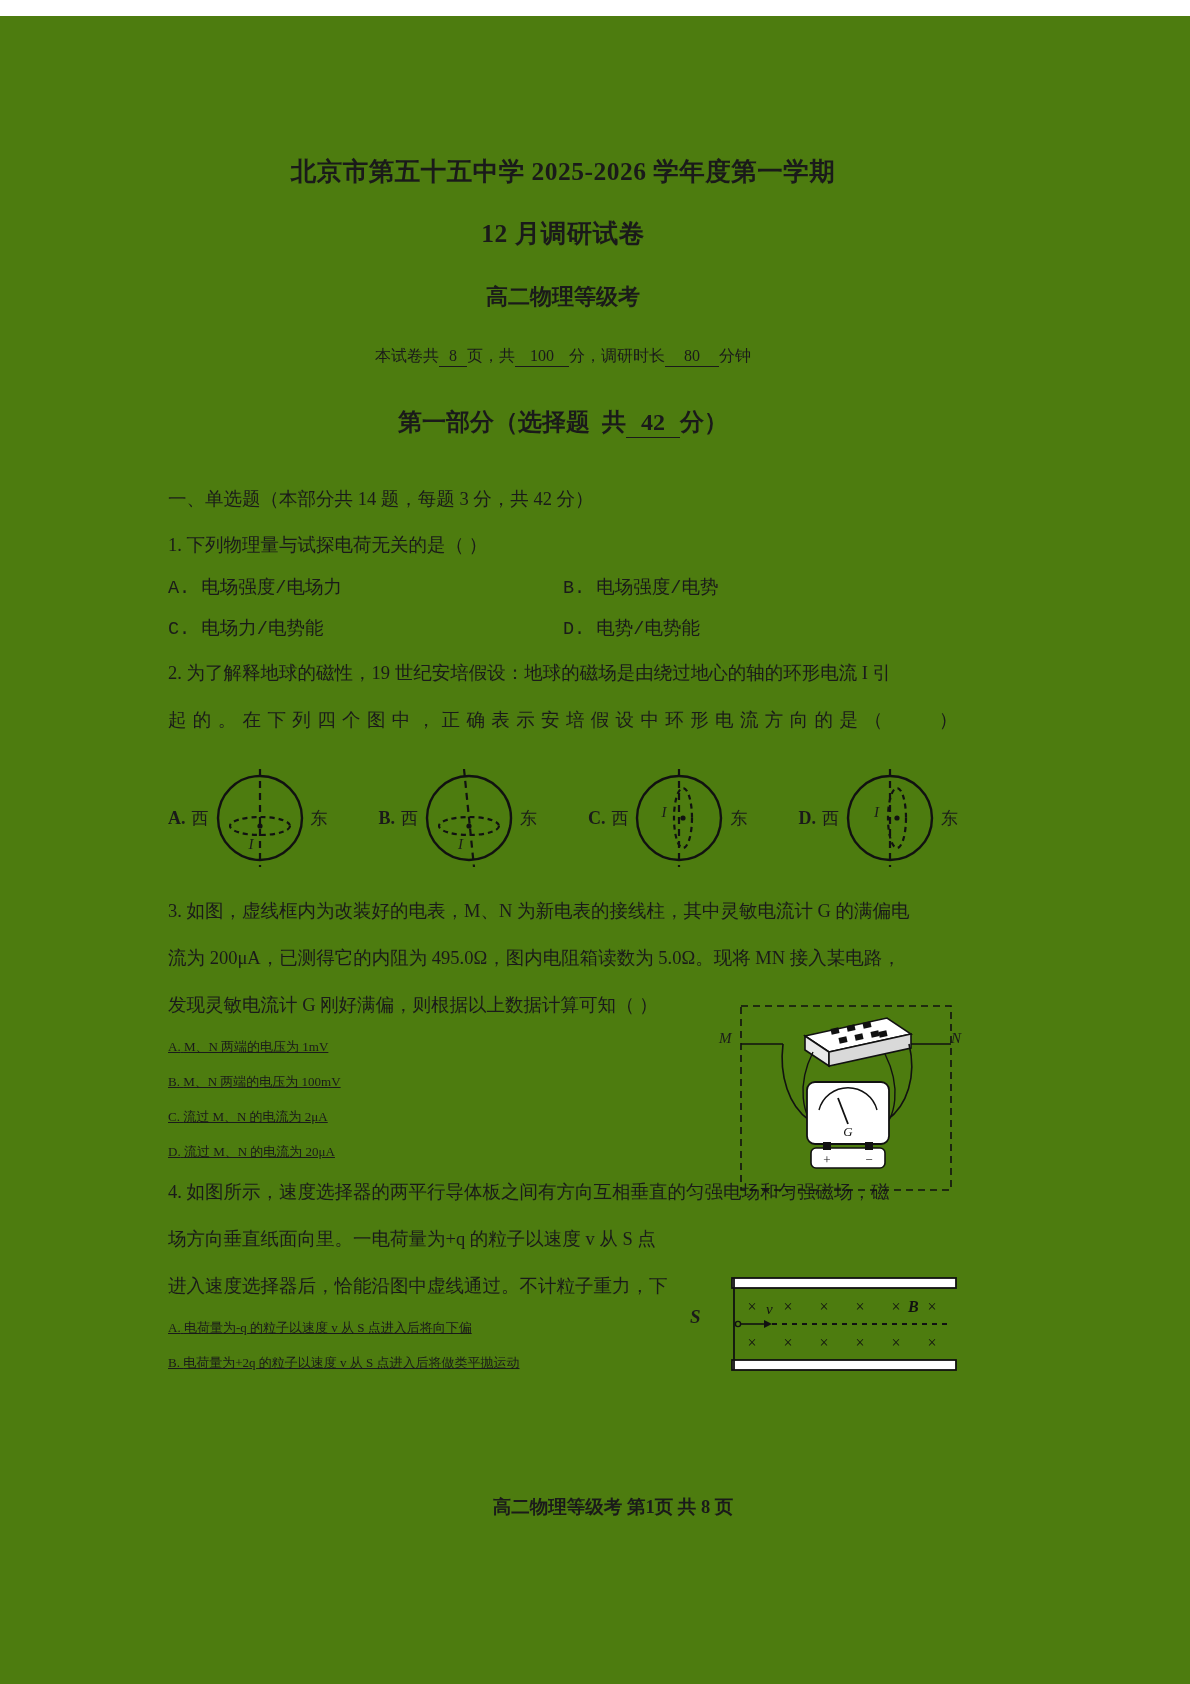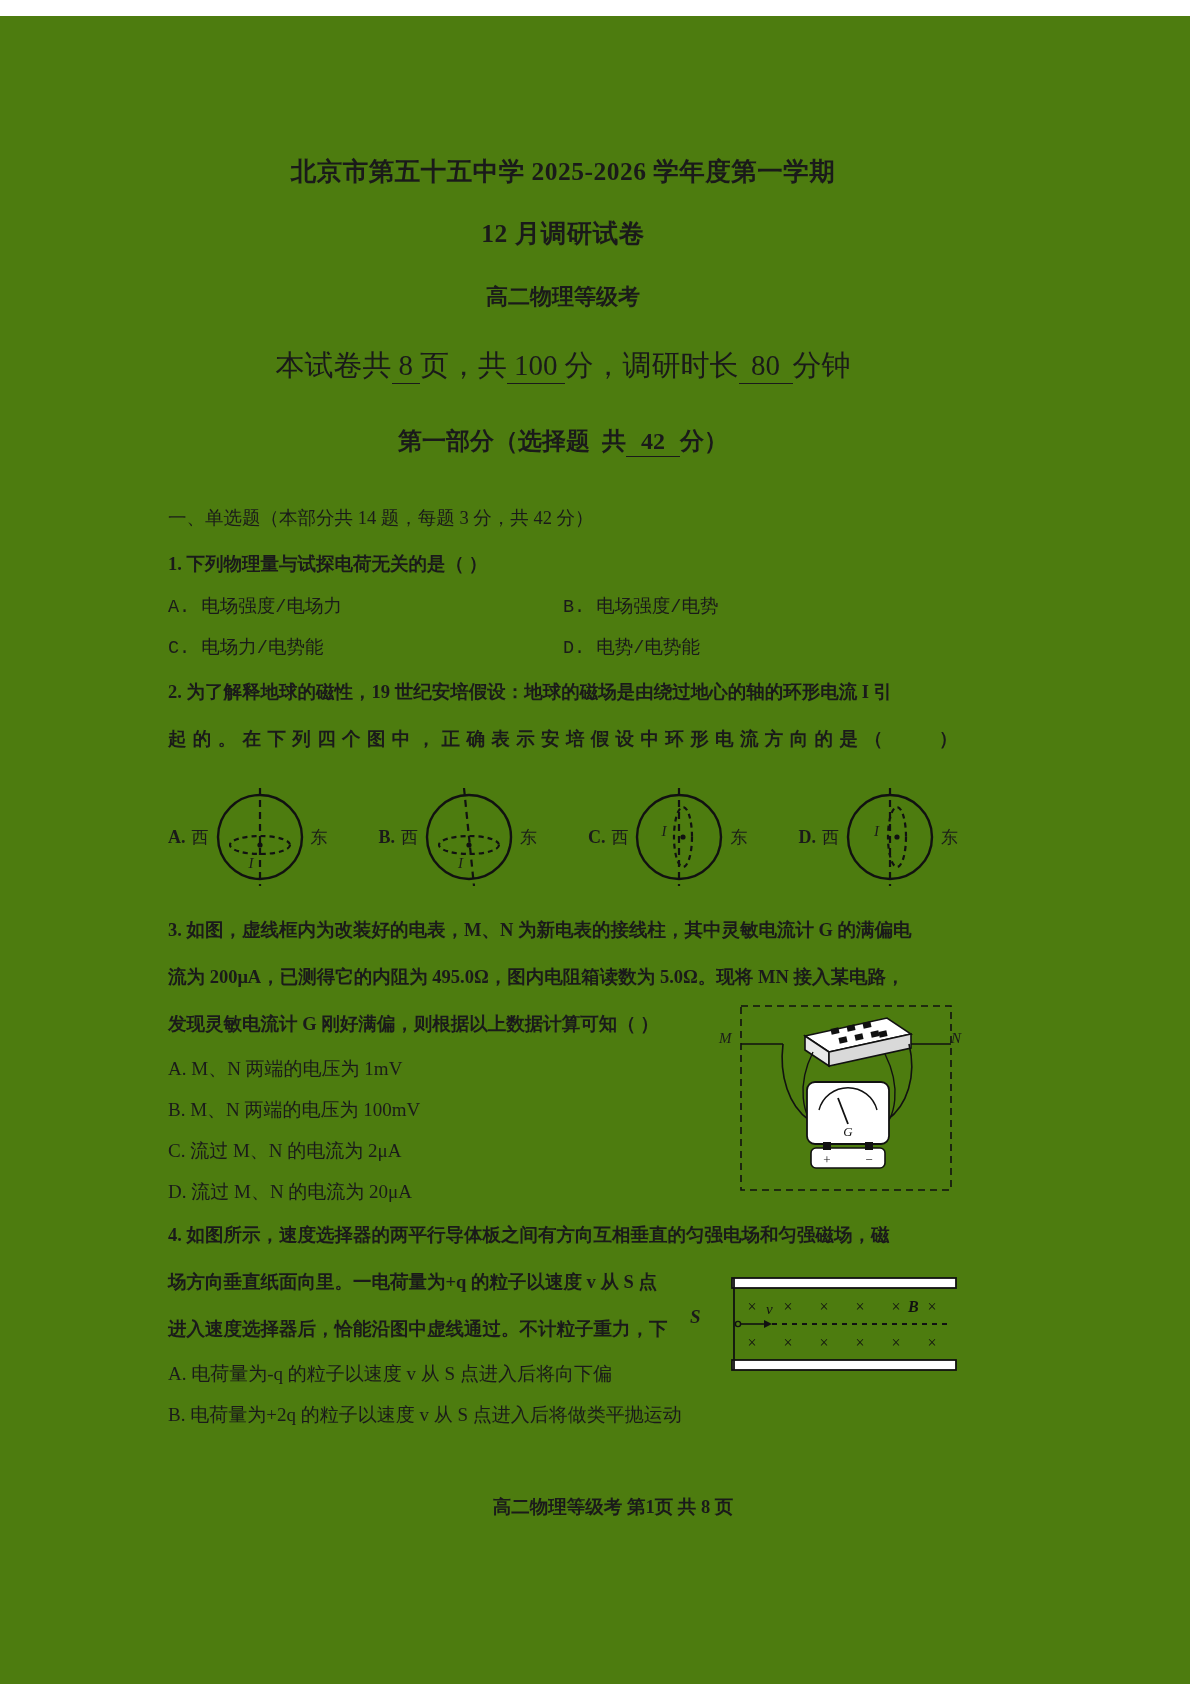--- a/index.html
+++ b/index.html
@@ -38,21 +38,21 @@
   .title-1 { margin-top: 141px; }
   .title-2 { margin-top: 31px; }
   .doc-subtitle {
     text-align: center;
     font-weight: bold;
     font-size: 22px;
     margin-top: 33px;
   }
   .meta-line {
     text-align: center;
-    font-size: 29px;
+    font-size: 16px;
     margin-top: 34px;
     white-space: nowrap;
   }
   .blank {
     display: inline-block;
     border-bottom: 1.3px solid #1a1a1a;
     text-align: center;
     padding: 0 7px 1px 7px;
   }
   .b-sm { min-width: 14px; }
@@ -72,36 +72,36 @@
   }
 
   
   .q {
     font-size: 18.5px;
     line-height: 1.0;
   }
   .q-line {
     margin-top: 22px;
     line-height: 1.35;
-    font-weight: bold;
   }
   .q-line.justify {
     text-align: justify;
     text-align-last: justify;
   }
   .opt-row {
     display: flex;
     margin-top: 22px;
     font-size: 18.5px;
     font-family: Liberation Mono, monospace;
   }
   .opt-col { width: 50%; }
   .opt {
     margin-top: 22px;
-    font-size: 19px;
+    font-size: 13px;
+    text-decoration: underline;
   }
   .narrow { width: 520px; }
 
   
   .fig2 {
     margin-top: 26px;
     display: flex;
     align-items: center;
     justify-content: space-between;
     height: 118px;

